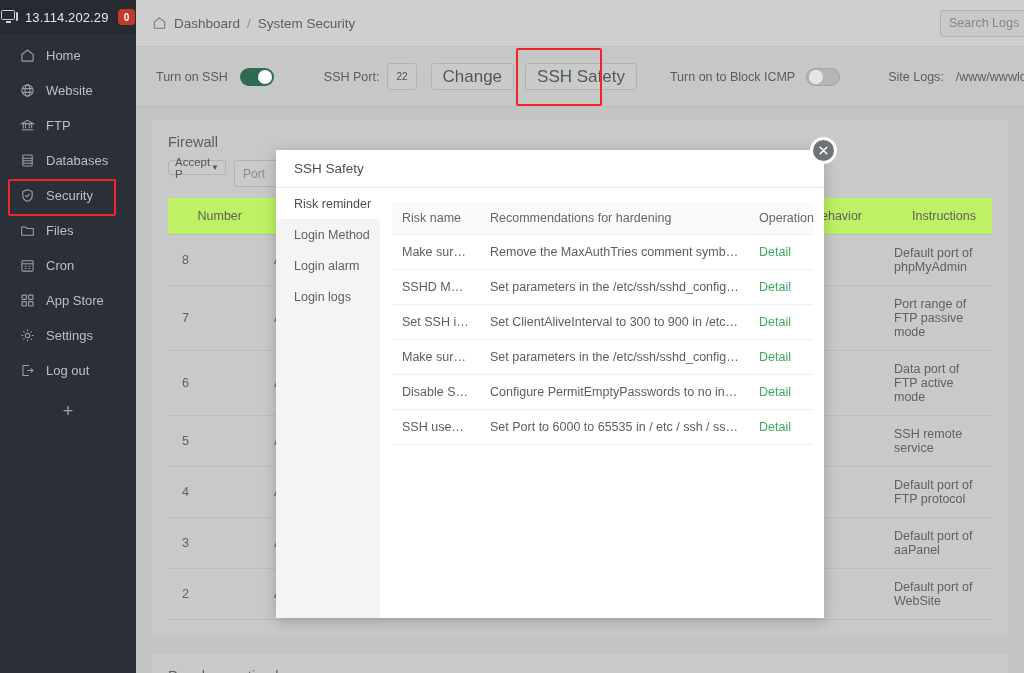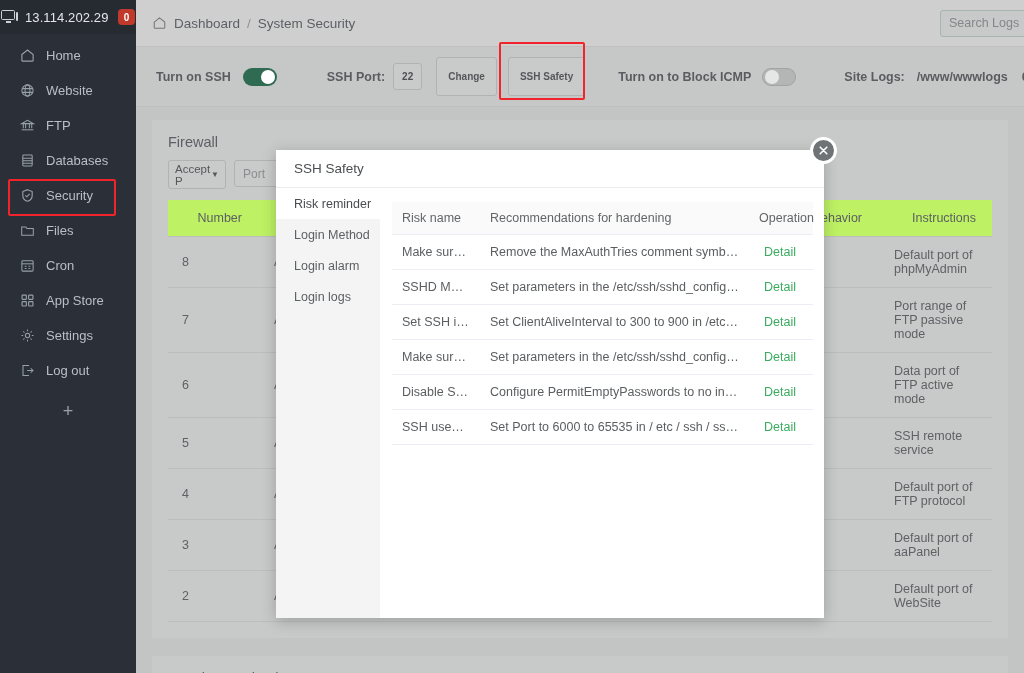--- a/index.html
+++ b/index.html
@@ -81,63 +81,63 @@
   .search-log {
     margin-left: auto; width: 118px; height: 27px; border: 1px solid #a9b6ae;
     background: #c8c9c9; border-radius: 3px; display: flex; align-items: center;
     padding: 0 8px; font-size: 12.5px; color: #84878a;
     margin-right: -50px;
   }
 
   
   .ssh-bar {
     height: 60px; background: #c6c7c7; display: flex; align-items: center;
-    padding: 0 20px; gap: 0; border-bottom: 1px solid #bdbebe; font-weight: bold;
+    padding: 0 20px; gap: 0; border-bottom: 1px solid #bdbebe;
   }
   .lbl { font-size: 12.5px; color: #5a5d60; white-space: nowrap; }
   .toggle {
     width: 34px; height: 18px; border-radius: 9px; position: relative;
     flex: none; cursor: pointer;
   }
   .toggle .knob {
     position: absolute; top: 2px; width: 14px; height: 14px; border-radius: 50%;
     background: #fff;
   }
   .toggle.on { background: #2f6b52; }
   .toggle.on .knob { right: 2px; }
   .toggle.off { background: #b4b5b5; border: 1px solid #a2a3a3; }
   .toggle.off .knob { left: 2px; background: #e6e6e6; top: 1px; }
   .port-input {
     width: 104px; height: 27px; border: 1px solid #b1b2b2; background: #c9caca;
     border-radius: 3px; display: flex; align-items: center; padding: 0 8px;
     font-size: 10px; color: #4d5053;
   }
   .gbtn {
-    height: 39px; border: 1px solid #b1b2b2; background: #c9caca; border-radius: 3px;
-    display: flex; align-items: center; padding: 0 11px; font-size: 10px;
+    height: 27px; border: 1px solid #b1b2b2; background: #c9caca; border-radius: 3px;
+    display: flex; align-items: center; padding: 0 11px; font-size: 17px;
     color: #55585b; cursor: pointer; white-space: nowrap;
   }
   .ssh-safety-wrap { position: relative; display: flex; }
   .ssh-safety-wrap:before {
     content: ""; position: absolute; left: -9px; top: -15px;
     width: 82px; height: 54px; border: 2px solid #f0242a; border-radius: 2px;
     pointer-events: none;
   }
   .vdiv { width: 1px; height: 28px; background: #b3b4b4; }
 
   
   .card {
     background: #c8c9c9; margin: 13px 16px 0 16px;
   }
   .card-title {
     padding: 14px 16px 10px 16px; font-size: 14.5px; color: #5c5f63;
   }
   .card-filters { display: flex; gap: 8px; padding: 0 16px 11px 16px; }
   .sel {
-    width: 58px; height: 29px; border: 1px solid #b1b2b2; background: #c9caca;
+    width: 58px; height: 15px; border: 1px solid #b1b2b2; background: #c9caca;
     border-radius: 3px; display: flex; align-items: center; justify-content: space-between;
     padding: 0 6px; font-size: 11.5px; color: #55585b;
   }
   .sel .caret { font-size: 8px; }
   .ghost-input {
     width: 120px; height: 27px; border: 1px solid #b1b2b2; background: #c9caca;
     border-radius: 3px; display: flex; align-items: center; padding: 0 8px;
     font-size: 12px; color: #8b8e91;
   }
   table.gt { width: 100%; border-collapse: collapse; font-size: 12.5px; }
@@ -189,21 +189,21 @@
     padding: 9px 10px; border-bottom: 1px solid #ebeef5; font-size: 12.5px;
   }
   table.mt td {
     padding: 10px 10px; color: #5b5e61; border-bottom: 1px solid #ebeef5;
     white-space: nowrap; overflow: hidden; text-overflow: ellipsis;
   }
   table.mt tr:last-child td { border-bottom: 1px solid #ebeef5; }
   .mc-risk { width: 88px; }
   .mc-op { width: 64px; text-align: right; }
   table.mt th.mc-op { text-align: right; padding-right: 12px; }
-  table.mt td.mc-op { text-align: center; padding-right: 12px; }
+  table.mt td.mc-op { text-align: left; padding-right: 12px; }
   .detail-link { color: #3aab5f; cursor: pointer; }
 </style>
 </head>
 <body>
 
 <div id="app">
 
   <div class="sidebar">
     <div class="sidebar-top">
       <span class="monitor-icon">

